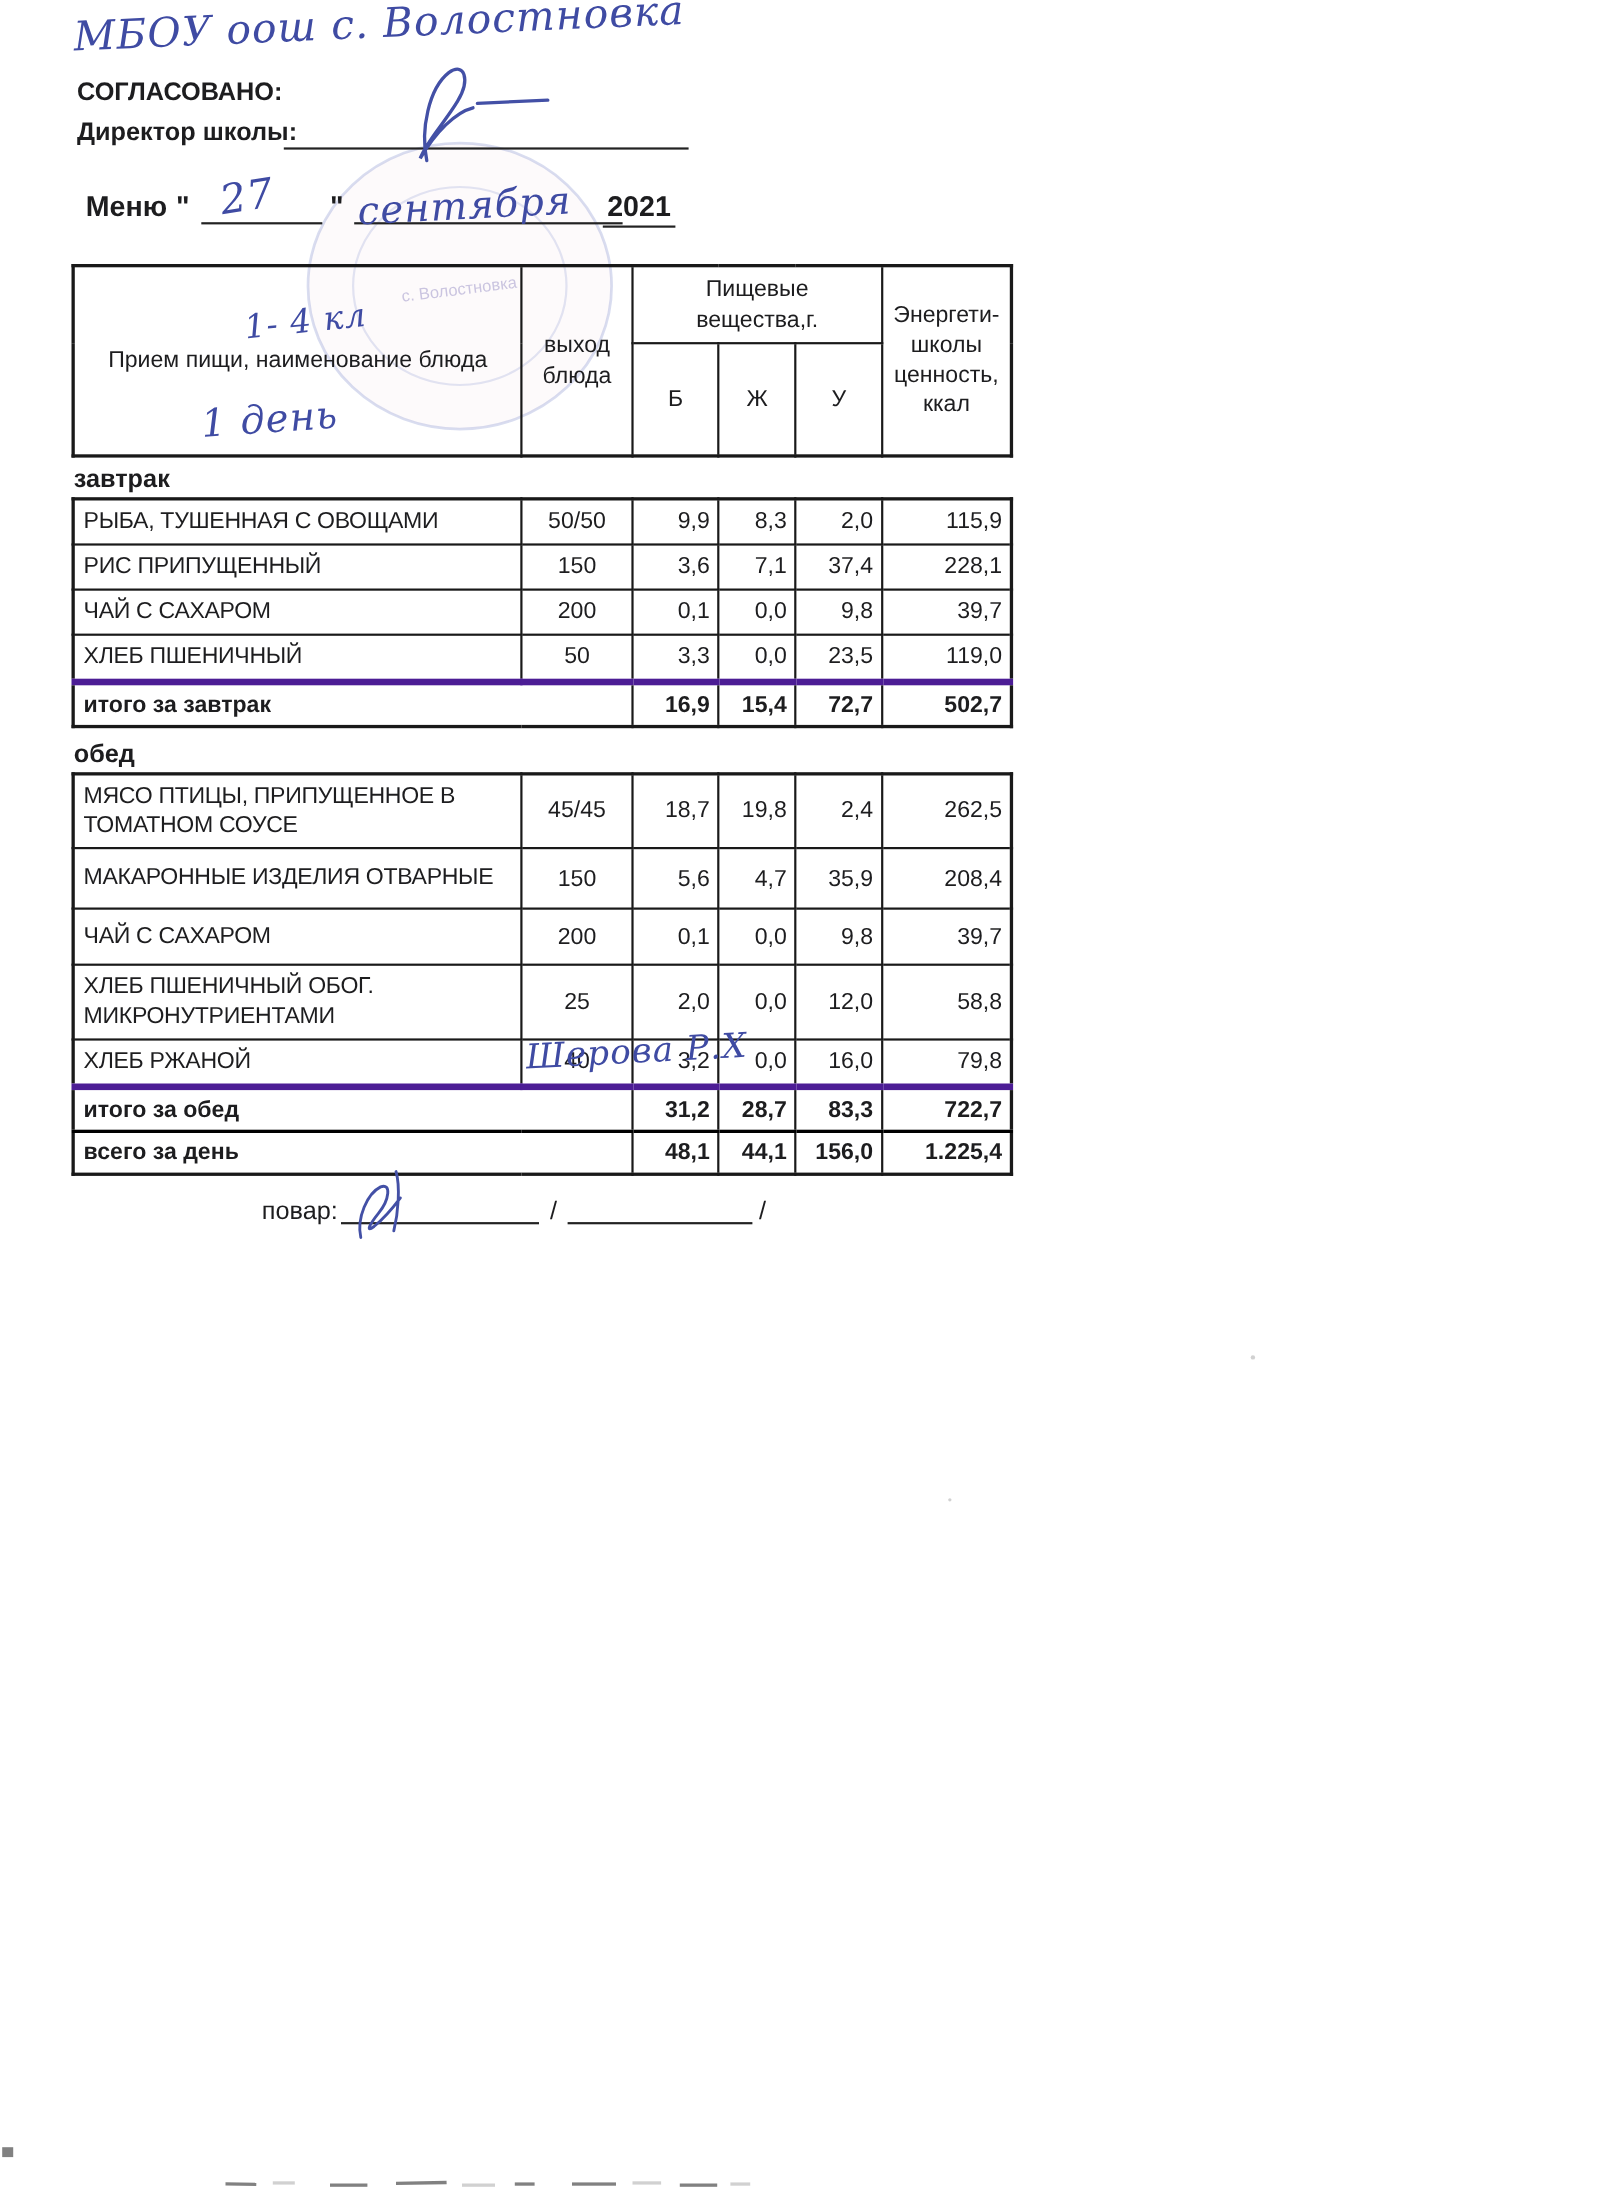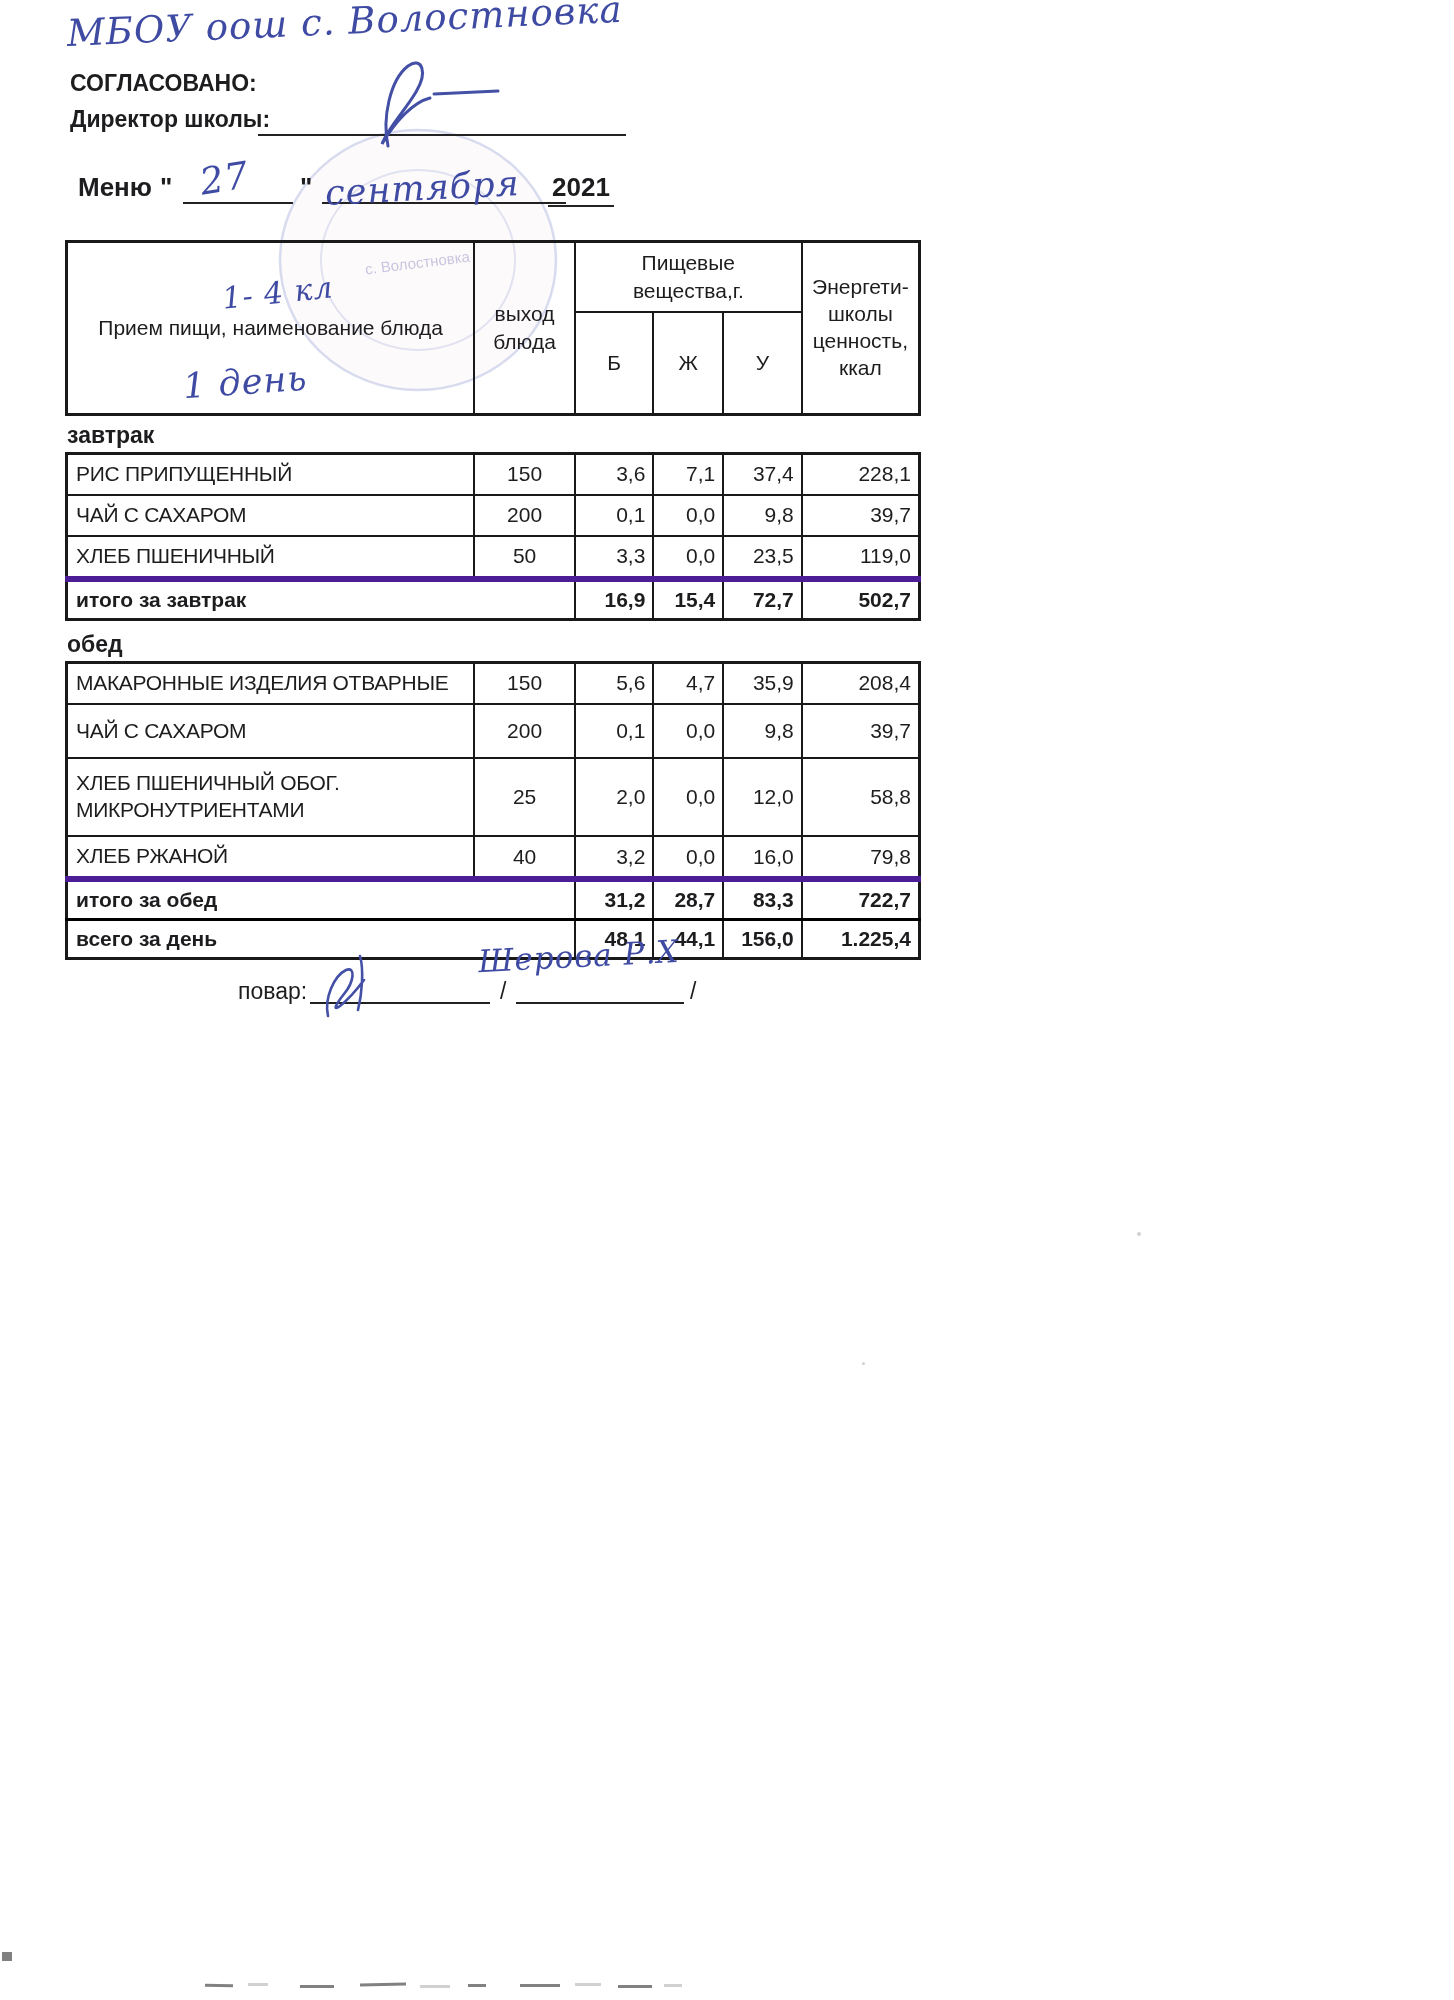--- a/index.html
+++ b/index.html
@@ -139,20 +139,28 @@
       <colgroup>
           <col class="c1">
           <col class="c2">
           <col class="c3">
           <col class="c4">
           <col class="c5">
           <col class="c6">
         </colgroup>
       <tbody>
           <tr>
+            <td class="c-name">РЫБА, ТУШЕННАЯ С ОВОЩАМИ</td>
+            <td class="c-portion">50/50</td>
+            <td class="c-num">9,9</td>
+            <td class="c-num">8,3</td>
+            <td class="c-num">2,0</td>
+            <td class="c-num">115,9</td>
+          </tr>
+          <tr>
             <td class="c-name">РИС ПРИПУЩЕННЫЙ</td>
             <td class="c-portion">150</td>
             <td class="c-num">3,6</td>
             <td class="c-num">7,1</td>
             <td class="c-num">37,4</td>
             <td class="c-num">228,1</td>
           </tr>
           <tr>
             <td class="c-name">ЧАЙ С САХАРОМ</td>
             <td class="c-portion">200</td>
@@ -185,20 +193,28 @@
     <table class="tbl">
       <colgroup>
           <col class="c1">
           <col class="c2">
           <col class="c3">
           <col class="c4">
           <col class="c5">
           <col class="c6">
         </colgroup>
       <tbody id="lunch-tbody">
+          <tr>
+            <td class="c-name">МЯСО ПТИЦЫ, ПРИПУЩЕННОЕ В ТОМАТНОМ СОУСЕ</td>
+            <td class="c-portion">45/45</td>
+            <td class="c-num">18,7</td>
+            <td class="c-num">19,8</td>
+            <td class="c-num">2,4</td>
+            <td class="c-num">262,5</td>
+          </tr>
           <tr>
             <td class="c-name">МАКАРОННЫЕ ИЗДЕЛИЯ ОТВАРНЫЕ</td>
             <td class="c-portion">150</td>
             <td class="c-num">5,6</td>
             <td class="c-num">4,7</td>
             <td class="c-num">35,9</td>
             <td class="c-num">208,4</td>
           </tr>
           <tr>
             <td class="c-name">ЧАЙ С САХАРОМ</td>

